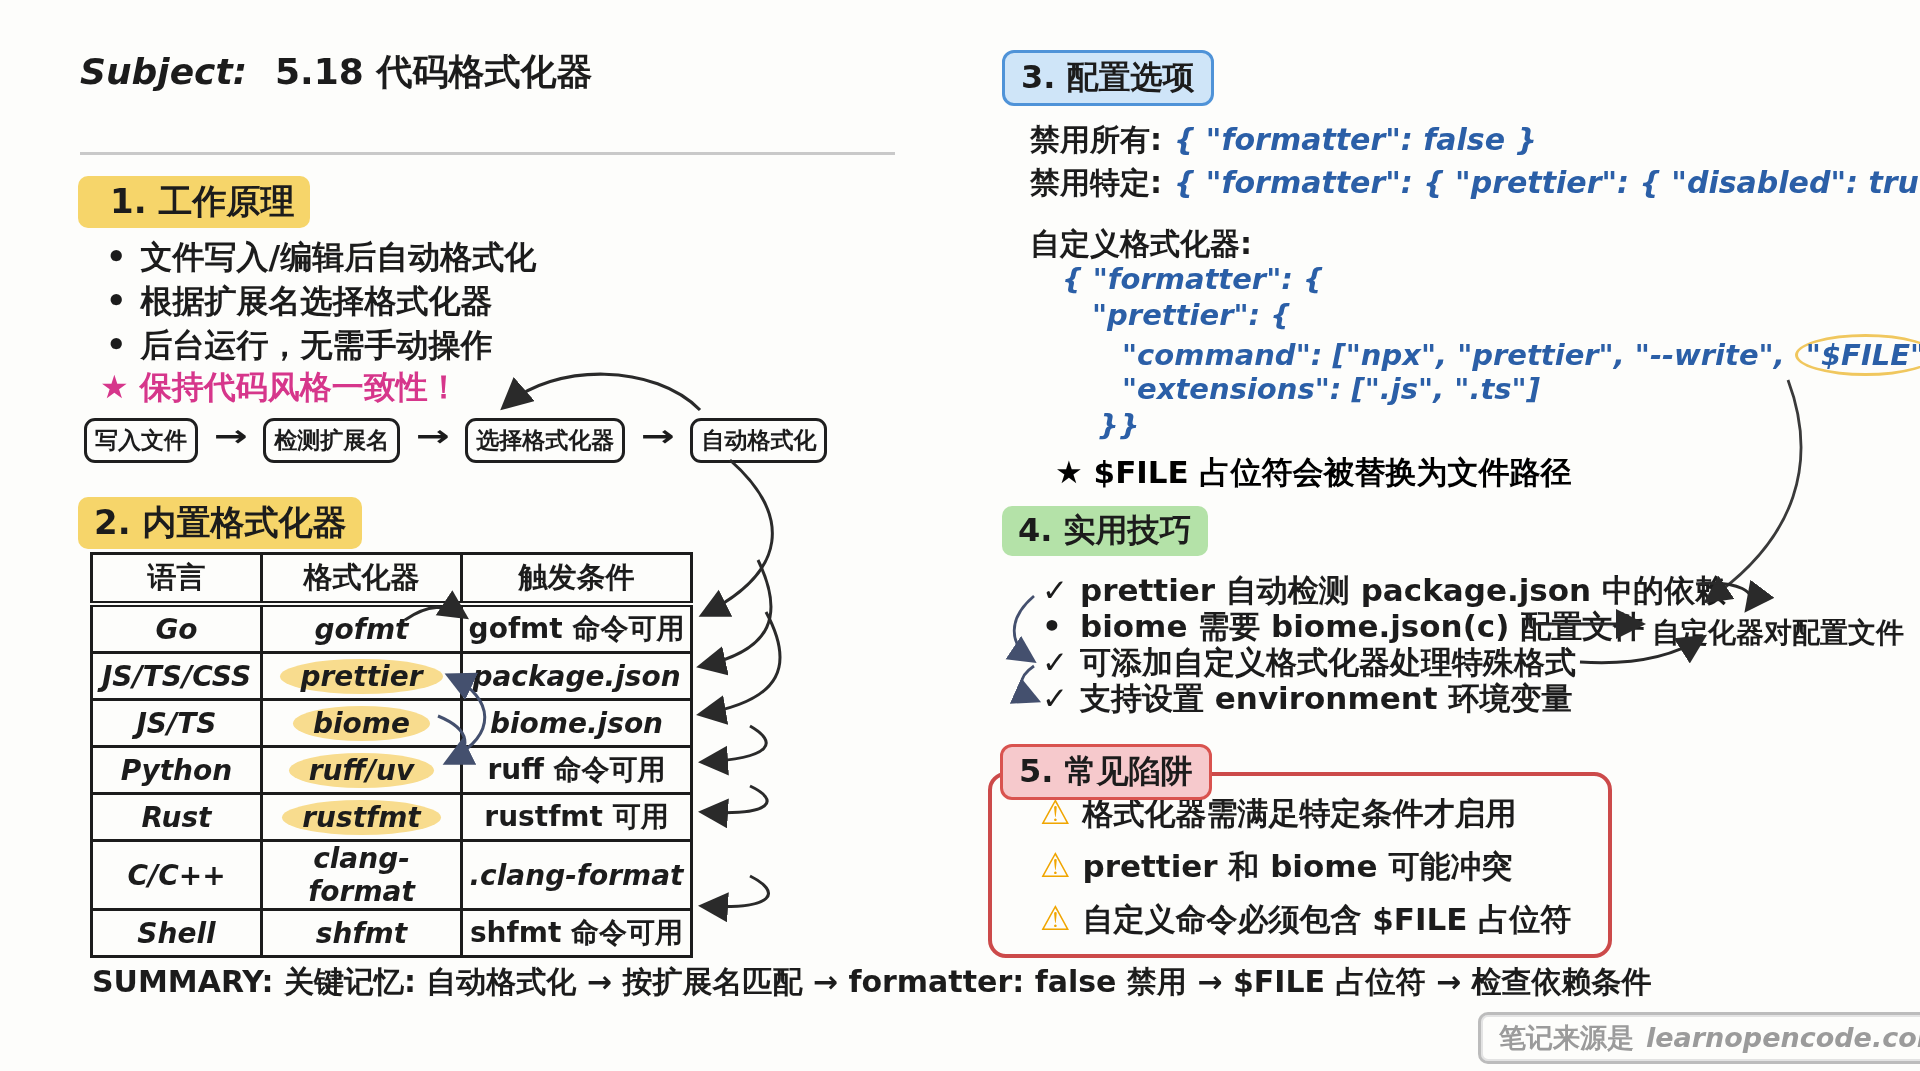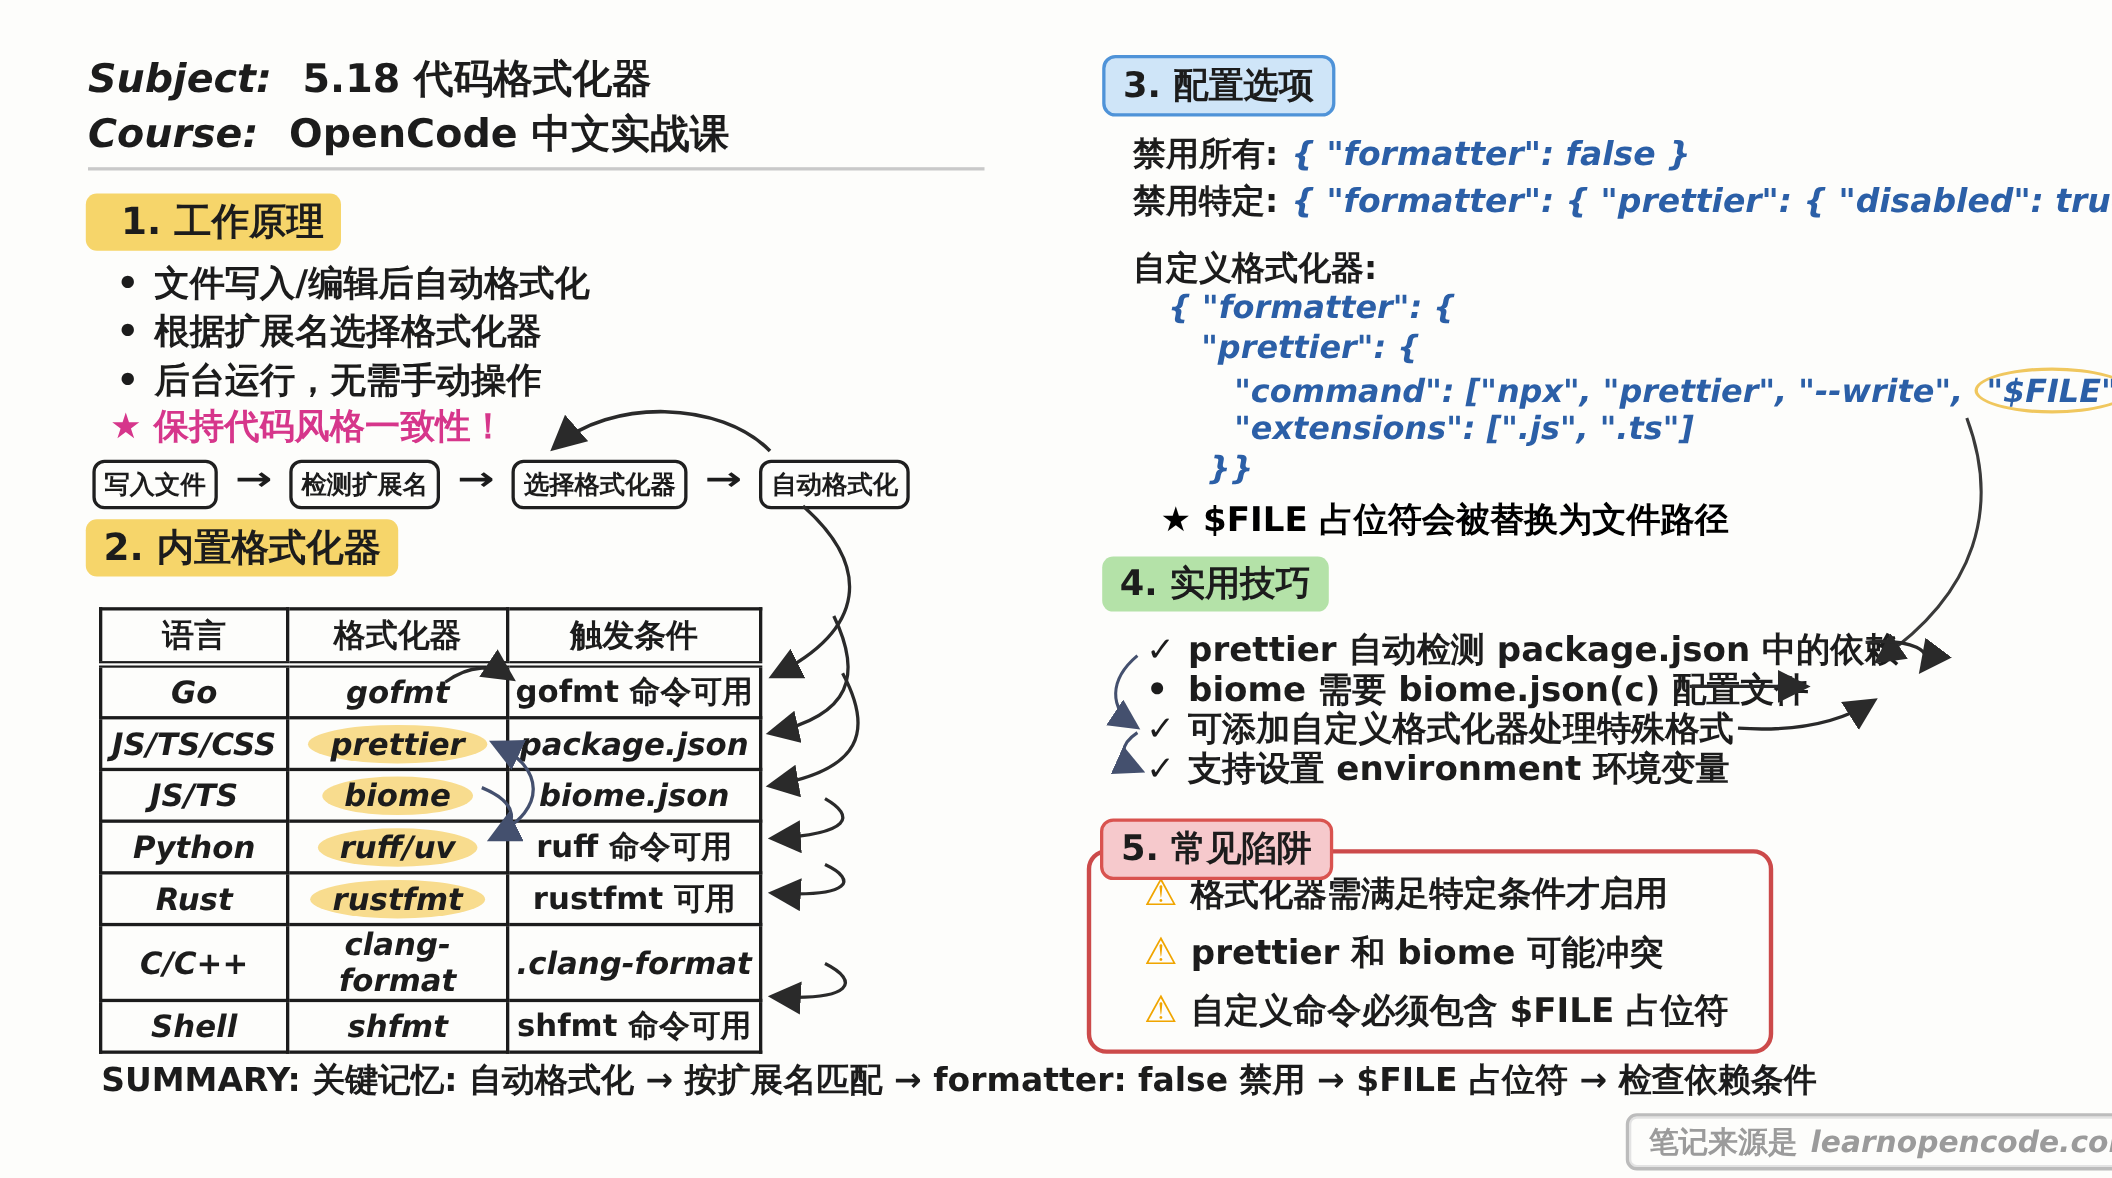--- a/index.html
+++ b/index.html
@@ -66,23 +66,20 @@
   svg.overlay{position:absolute;left:0;top:0;width:1920px;height:1071px;pointer-events:none;z-index:4;}
 </style>
 </head>
 <body>
 
 <div class="canvas">
 
   <div class="abs hdr-line" style="left:80px;top:48px;">
     <span class="hdr-label">Subject:</span><span>5.18 代码格式化器</span>
   </div>
-  <div class="abs hdr-line" style="left:80px;top:98px;">
-    <span class="hdr-label">Course:</span><span>OpenCode 中文实战课</span>
-  </div>
   <div class="abs divider" style="left:80px;top:152px;"></div>
 
   <div class="abs hl-yellow" style="left:78px;top:176px;padding-left:32px;">1. 工作原理</div>
 
   <div class="abs bullet-line" style="left:106px;top:236px;">
     <span class="bullet-mark">•</span><span>文件写入/编辑后自动格式化</span>
   </div>
   <div class="abs bullet-line" style="left:106px;top:280px;">
     <span class="bullet-mark">•</span><span>根据扩展名选择格式化器</span>
   </div>
@@ -94,21 +91,21 @@
   <div class="abs flow" style="left:84px;top:418px;">
     <span class="flow-box">写入文件</span>
     <span class="flow-arrow">→</span>
     <span class="flow-box">检测扩展名</span>
     <span class="flow-arrow">→</span>
     <span class="flow-box">选择格式化器</span>
     <span class="flow-arrow">→</span>
     <span class="flow-box">自动格式化</span>
   </div>
 
-  <div class="abs hl-yellow" style="left:78px;top:472px;">2. 内置格式化器</div>
+  <div class="abs hl-yellow" style="left:78px;top:497px;">2. 内置格式化器</div>
 
   <table class="fmt abs" style="left:90px;top:552px;">
     <colgroup>
         <col style="width:170px">
         <col style="width:200px">
         <col style="width:230px">
       </colgroup>
     <tbody>
         <tr>
       <th>语言</th>
@@ -180,20 +177,21 @@
   </div>
   <div class="abs tip-line" style="left:1042px;top:606px;">
     <span class="tip-mark">•</span><span>biome 需要 biome.json(c) 配置文件</span>
   </div>
   <div class="abs tip-line" style="left:1042px;top:642px;">
     <span class="tip-mark">✓</span><span>可添加自定义格式化器处理特殊格式</span>
   </div>
   <div class="abs tip-line" style="left:1042px;top:678px;">
     <span class="tip-mark">✓</span><span>支持设置 environment 环境变量</span>
   </div>
+  <div class="abs side-label" style="left:1652px;top:614px;">自定化器对配置文件</div>
 
   <div class="abs trap-frame" style="left:988px;top:772px;"></div>
   <div class="abs pill-red" style="left:1000px;top:744px;">5. 常见陷阱</div>
   <div class="abs warn-line" style="left:1040px;top:792px;">
     <span class="warn-icon">⚠</span><span>格式化器需满足特定条件才启用</span>
   </div>
   <div class="abs warn-line" style="left:1040px;top:845px;">
     <span class="warn-icon">⚠</span><span>prettier 和 biome 可能冲突</span>
   </div>
   <div class="abs warn-line" style="left:1040px;top:898px;">

